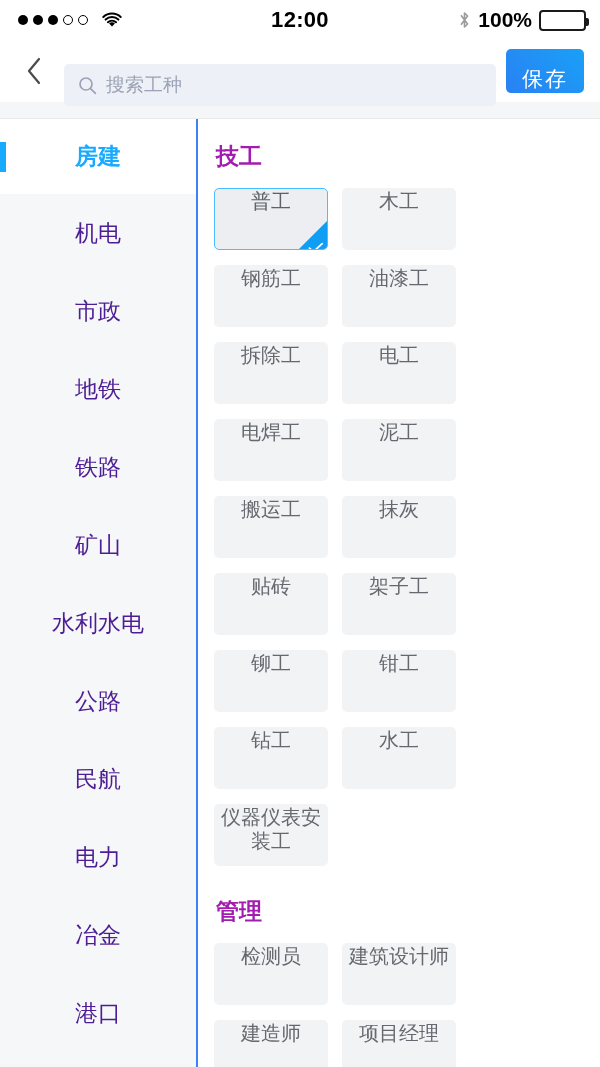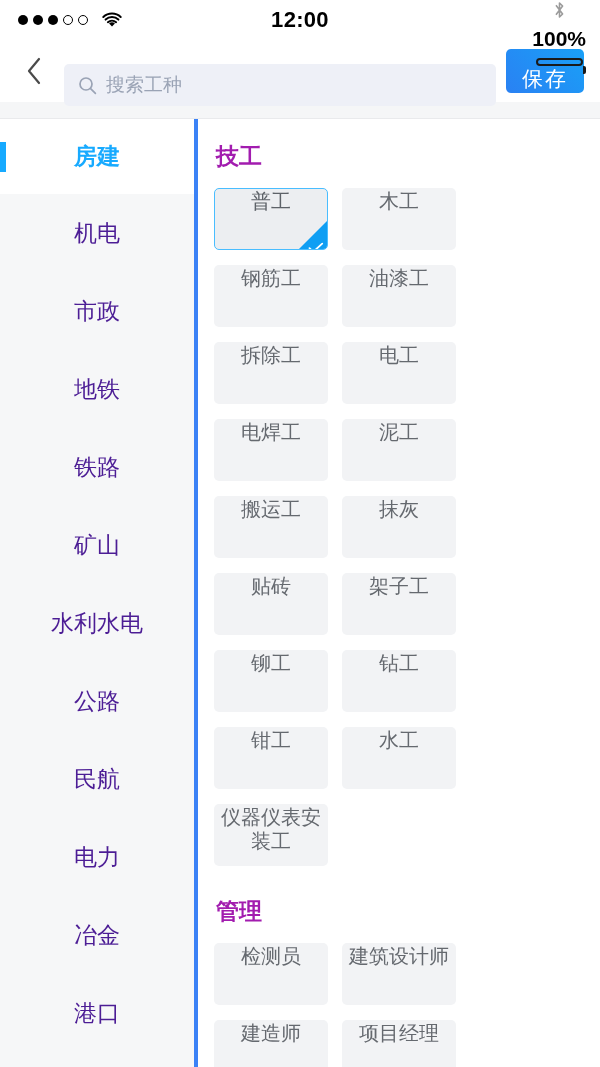--- a/index.html
+++ b/index.html
@@ -22,21 +22,21 @@
   .dot { width: 10px; height: 10px; border-radius: 50%; background: #000; }
   .dot.hollow { background: #fff; border: 1.5px solid #000; box-sizing: border-box; }
   .wifi { width: 22px; height: 16px; position: relative; margin-left: 4px; }
   .wifi svg { display:block; }
   .sb-time {
     position: absolute; left: 0; right: 0; text-align: center;
     font-size: 22px; font-weight: 600; letter-spacing: .3px;
   }
   .sb-right {
     position: absolute; right: 14px; top: 0; height: 40px;
-    display: flex; align-items: center; gap: 7px; flex-direction: column;
+    display: flex; align-items: center; gap: 7px;
   }
   .bt { width: 13px; height: 20px; }
   .pct { font-size: 21px; font-weight: 600; }
   .battery {
     width: 47px; height: 21px; border: 2px solid #1a1a1a; border-radius: 4px;
     position: relative; padding: 2px;
   }
   .battery::after {
     content: ""; position: absolute; right: -5px; top: 6px;
     width: 3px; height: 8px; background: #1a1a1a; border-radius: 0 2px 2px 0;
@@ -74,21 +74,21 @@
   
   .band { height: 16px; background: #f5f6f7; }
   .band-line { height: 1px; background: #e9eaec; }
 
   
   .body { display: flex; height: 949px; }
 
   
   .sidebar {
     flex: 0 0 198px; background: #f6f7f8; position: relative;
-    border-right: 4px solid #3b82f6; overflow: hidden;
+    border-right: 2px solid #3b82f6; overflow: hidden;
   }
   .side-item {
     height: 78px; display: flex; align-items: center; justify-content: center;
     position: relative; font-size: 23px; color: #4c1d95; cursor: pointer;
   }
   .side-item.active {
     background: #ffffff; color: #17aaff; font-weight: 700; height: 75px;
   }
   .side-item.active::before {
     content: ""; position: absolute; left: 0; top: 50%; transform: translateY(-50%);
@@ -258,24 +258,24 @@
           <div class="chip">
             <span>贴砖</span>
           </div>
           <div class="chip">
             <span>架子工</span>
           </div>
           <div class="chip">
             <span>铆工</span>
           </div>
           <div class="chip">
+            <span>钳工</span>
+          </div>
+          <div class="chip">
             <span>钻工</span>
-          </div>
-          <div class="chip">
-            <span>钳工</span>
           </div>
           <div class="chip">
             <span>水工</span>
           </div>
           <div class="chip">
             <span>仪器仪表安装工</span>
           </div>
         </div>
         <div class="section-gap"></div>
         <div class="section-title">管理</div>

